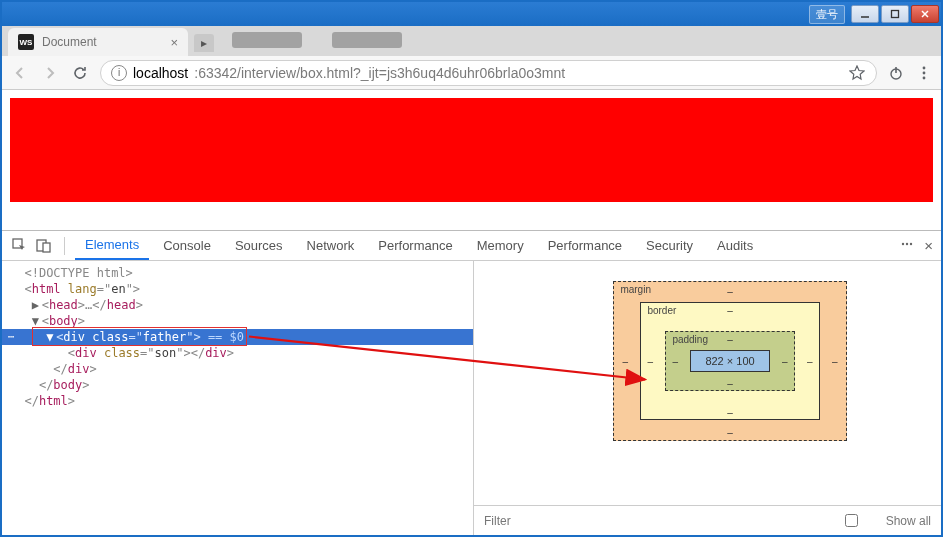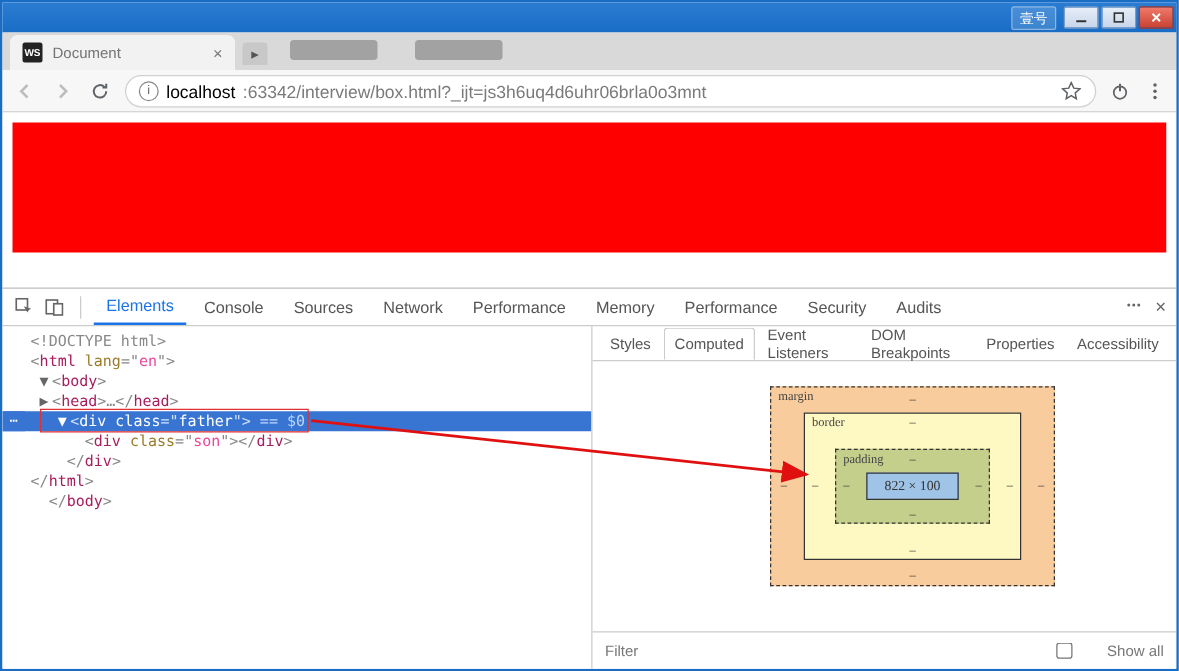--- a/index.html
+++ b/index.html
@@ -44,36 +44,36 @@
 .dt-sep { width:1px; height:18px; background:#ccc; margin:0 6px; }
 .dt-tab { padding: 6px 10px; color:#555; font-size:13px; cursor:default; }
 .dt-tab.active { color:#1a73e8; border-bottom:2px solid #1a73e8; }
 .dt-right { margin-left:auto; display:flex; align-items:center; gap:10px; color:#666; }
 
 .dt-body { flex:1; display:flex; min-height:0; position:relative; }
 .dt-left { width:472px; border-right:1px solid #ccc; font-family: Menlo, Consolas, monospace; font-size:12px; padding:4px 0; overflow:hidden; position:relative; }
 .dom-line { white-space:pre; padding:1px 8px; color:#888; }
 .dom-line .tag { color:#a71d5d; }
 .dom-line .attr { color:#9b7b2a; }
-.dom-line .val { color:#ec4899; }
+.dom-line .val { color:#404040; }
 .dom-line .arrow { color:#666; display:inline-block; width:10px; }
 .dom-line.sel { background:#3874d1; color:#cde1ff; }
 .dom-line.sel .tag,.dom-line.sel .attr,.dom-line.sel .val,.dom-line.sel .arrow { color:#fff; }
 .dom-line.sel .eqsel { color:#bcd7ff; }
 .sel-dots { position:absolute; left:0; width:18px; background:#3874d1; color:#fff; text-align:center; font-size:11px; line-height:16px; }
 .red-rect { position:absolute; border:1px solid #e03030; pointer-events:none; }
 
 .dt-rpanel { flex:1; display:flex; flex-direction:column; }
 .rp-tabs { height:28px; border-bottom:1px solid #ccc; display:flex; align-items:center; padding:0 6px; gap:2px; font-size:12px; }
 .rp-tab { padding:5px 8px; color:#555; }
 .rp-tab.active { border:1px solid #ccc; border-bottom:1px solid #fff; border-radius:3px 3px 0 0; background:#fff; }
 .rp-body { flex:1; position:relative; display:flex; align-items:flex-start; justify-content:center; padding-top:20px; }
 
 
-.boxmodel { position:relative; font-family: Liberation Serif, serif; font-size:11px;margin-left:45px; }
+.boxmodel { position:relative; font-family: Liberation Sans, sans-serif; font-size:11px;margin-left:45px; }
 .bm { position:relative; text-align:center; }
 .bm-margin { background:#f9cc9d; border:1px dashed #333; padding:20px 26px; }
 .bm-border { background:#fef9c3; border:1px solid #333; padding:28px 24px; }
 .bm-padding { background:#c4cf8c; border:1px dashed #333; padding:18px 24px; }
 .bm-content { background:#9fc4e7; border:1px solid #333; padding:4px 14px; color:#333; }
 .bm-label { position:absolute; top:2px; left:6px; font-size:10px; color:#444; }
 .bm-dash { position:absolute; font-size:10px; color:#333; }
 .bm-margin > .bm-dash.top { top:4px; left:50%; transform:translateX(-50%);}
 .bm-margin > .bm-dash.bot { bottom:2px; left:50%; transform:translateX(-50%);}
 .bm-margin > .bm-dash.l { left:8px; top:50%; transform:translateY(-50%);}
@@ -210,40 +210,32 @@
             </svg></span>
         <span style="font-size:15px;">×</span>
       </div>
     </div>
 
     <div class="dt-body">
 
       <div class="dt-left">
         <div class="dom-line">  <span>&lt;!DOCTYPE html&gt;</span></div>
         <div class="dom-line">  <span>&lt;</span><span class="tag">html</span><span class="attr"> lang</span><span>="</span><span class="val">en</span><span>"&gt;</span></div>
+        <div class="dom-line">   <span class="arrow">▶</span><span>&lt;</span><span class="tag">head</span><span>&gt;…&lt;/</span><span class="tag">head</span><span>&gt;</span></div>
         <div class="dom-line">   <span class="arrow">▼</span><span>&lt;</span><span class="tag">body</span><span>&gt;</span></div>
-        <div class="dom-line">   <span class="arrow">▶</span><span>&lt;</span><span class="tag">head</span><span>&gt;…&lt;/</span><span class="tag">head</span><span>&gt;</span></div>
         <div id="sel-line" class="dom-line sel">     <span class="arrow">▼</span><span>&lt;</span><span class="tag">div</span><span class="attr"> class</span><span>="</span><span class="val">father</span><span>"&gt;</span><span class="eqsel"> == $0</span></div>
         <div class="dom-line">        <span>&lt;</span><span class="tag">div</span><span class="attr"> class</span><span>="</span><span class="val">son</span><span>"&gt;&lt;/</span><span class="tag">div</span><span>&gt;</span></div>
         <div class="dom-line">      <span>&lt;/</span><span class="tag">div</span><span>&gt;</span></div>
+        <div class="dom-line">    <span>&lt;/</span><span class="tag">body</span><span>&gt;</span></div>
         <div class="dom-line">  <span>&lt;/</span><span class="tag">html</span><span>&gt;</span></div>
-        <div class="dom-line">    <span>&lt;/</span><span class="tag">body</span><span>&gt;</span></div>
         <div class="sel-dots" id="sel-dots" style="top: 68px; height: 16px;">⋯</div>
         <div class="red-rect" id="red-rect" style="left: 30px; top: 66px; width: 215px; height: 19px;"></div>
       </div>
 
       <div class="dt-rpanel">
-        <div class="rp-tabs">
-          <span class="rp-tab">Styles</span>
-          <span class="rp-tab active">Computed</span>
-          <span class="rp-tab">Event Listeners</span>
-          <span class="rp-tab">DOM Breakpoints</span>
-          <span class="rp-tab">Properties</span>
-          <span class="rp-tab">Accessibility</span>
-        </div>
         <div class="rp-body">
           <div class="boxmodel">
             <div class="bm bm-margin">
               <span class="bm-label">margin</span>
               <span class="bm-dash top">–</span>
               <span class="bm-dash bot">–</span>
               <span class="bm-dash l">–</span>
               <span class="bm-dash r">–</span>
               <div class="bm bm-border">
                 <span class="bm-label">border</span>

